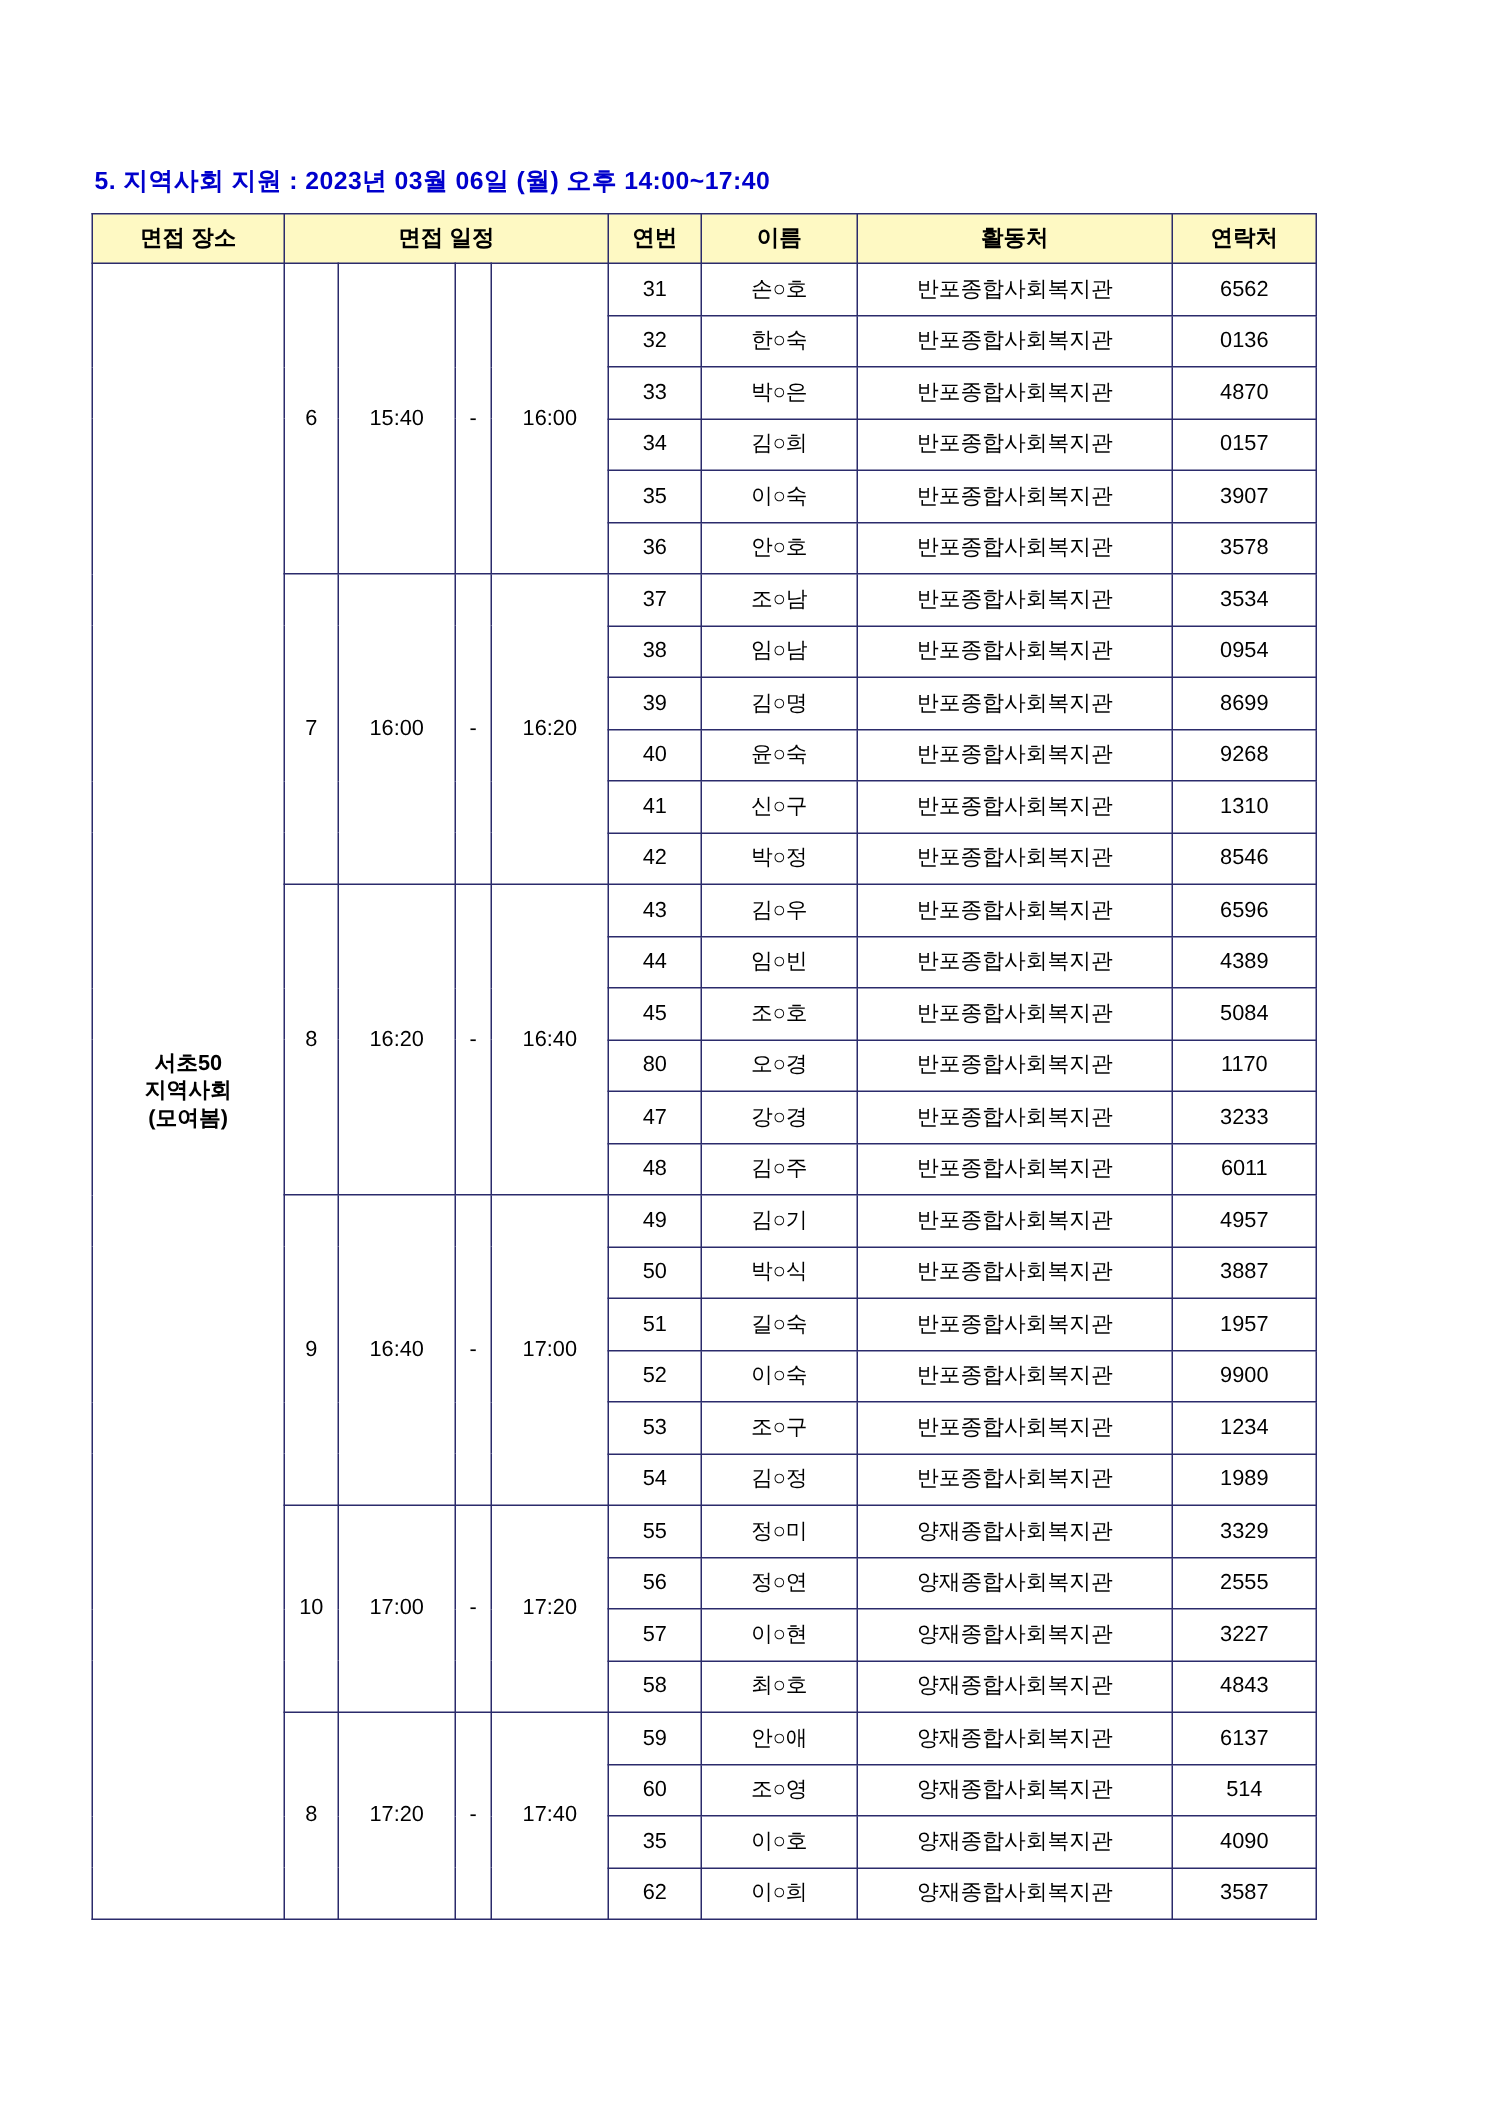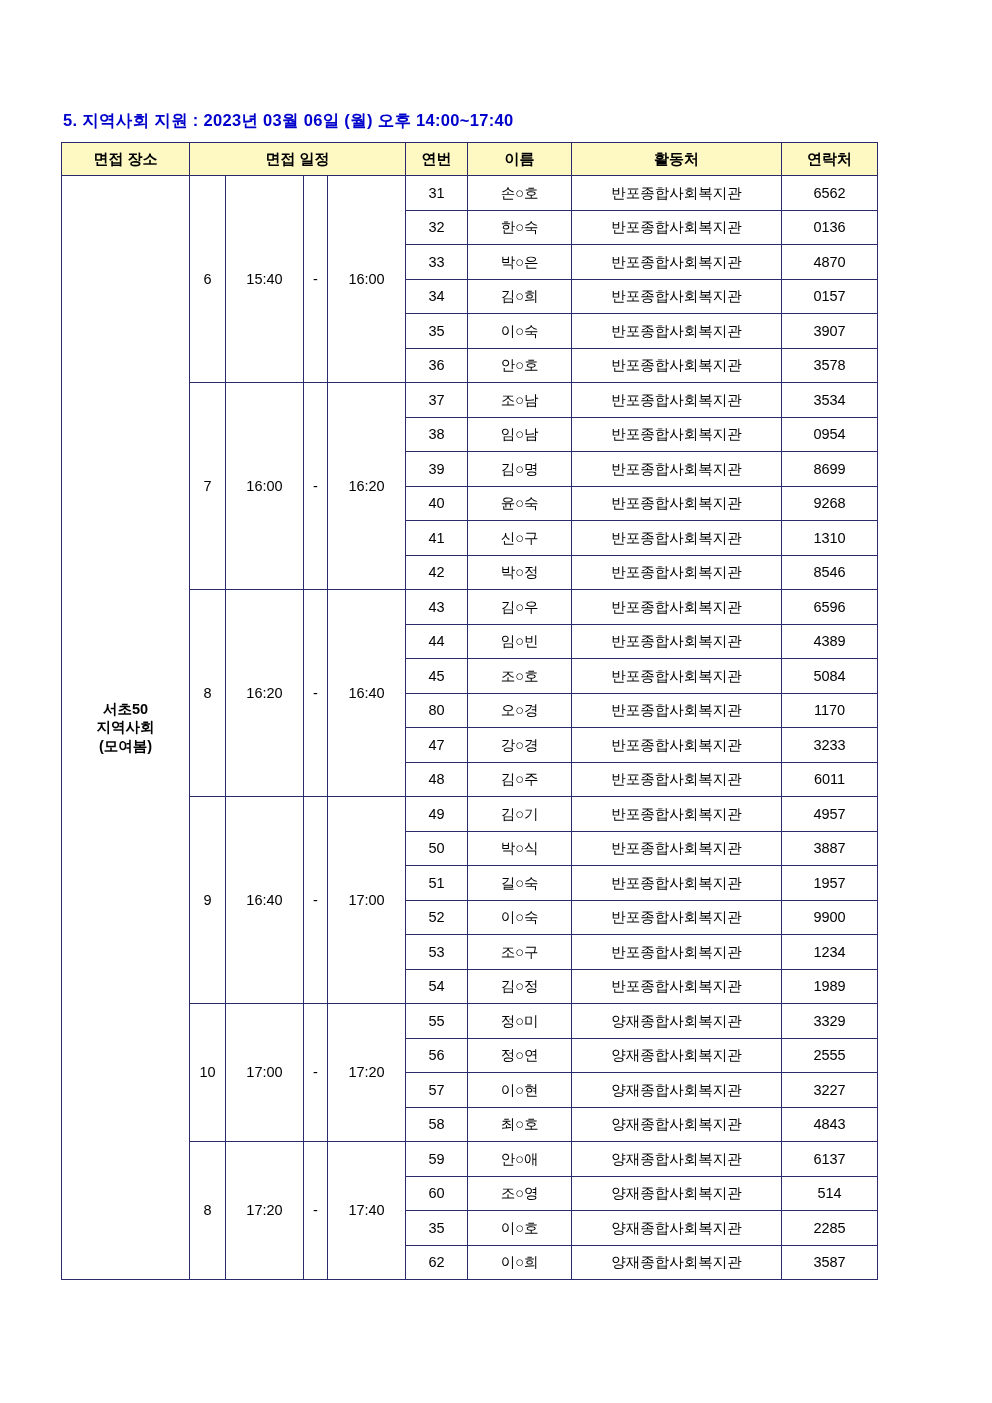--- a/index.html
+++ b/index.html
@@ -306,21 +306,21 @@
         <tr>
           <td class="">60</td>
           <td class="">조○영</td>
           <td class="org">양재종합사회복지관</td>
           <td class="">514</td>
         </tr>
         <tr>
           <td class="">35</td>
           <td class="">이○호</td>
           <td class="org">양재종합사회복지관</td>
-          <td class="">2285</td>
+          <td class="">4090</td>
         </tr>
         <tr>
           <td class="">62</td>
           <td class="">이○희</td>
           <td class="org">양재종합사회복지관</td>
           <td class="">3587</td>
         </tr>
       </tbody>
   </table>
 

